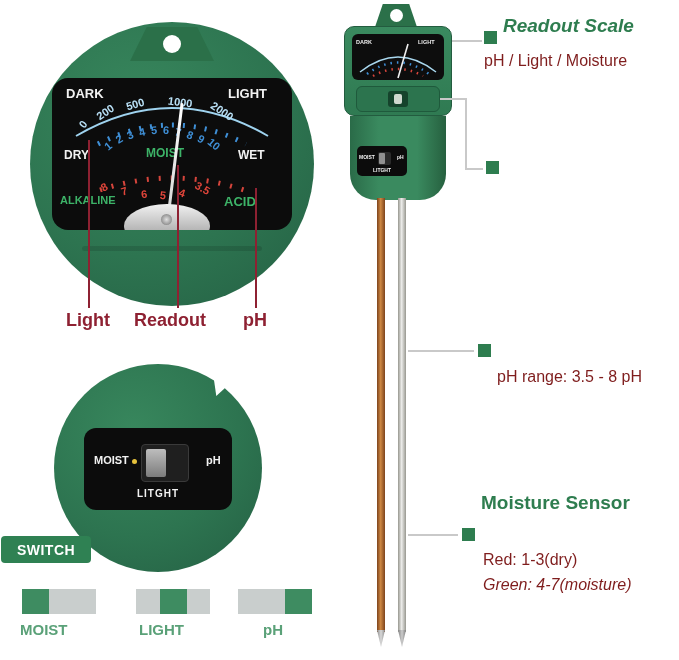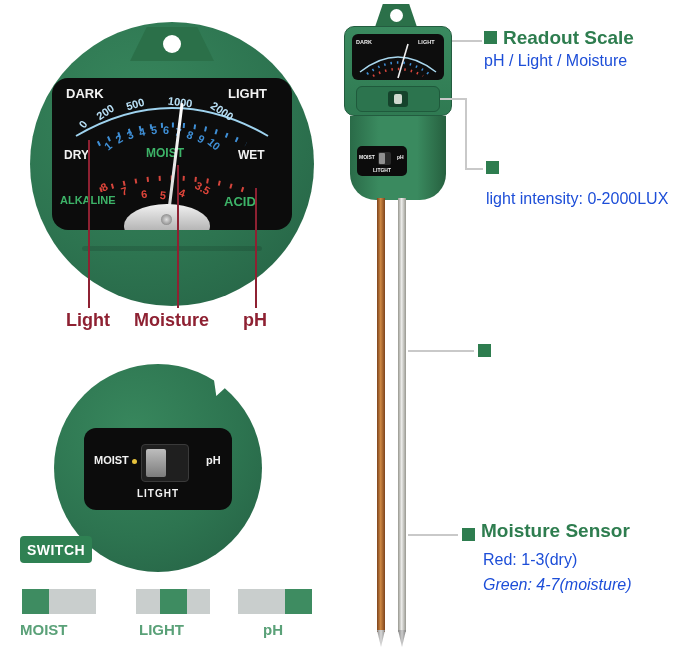--- a/index.html
+++ b/index.html
@@ -22,21 +22,21 @@
                  background:linear-gradient(180deg,#f1f1f1,#8d8d8d); }
   .ptr-line { position:absolute; width:2px; background:#8e2132; }
   .ptr-label { position:absolute; color:#8e2132; font-weight:bold; font-size:18px; white-space:nowrap; }
   .panel-black { position:absolute; background:#0c0c0c; border-radius:12px; }
   .badge { position:absolute; background:#2f8153; color:#fff; font-weight:bold; font-size:14px;
            display:flex; align-items:center; justify-content:center; border-radius:4px; letter-spacing:.5px; }
   .bar { position:absolute; background:#c9cecd; }
   .bar-block { position:absolute; background:#3e8c61; }
   .bar-label { position:absolute; color:#5aa178; font-weight:bold; font-size:15px; white-space:nowrap; }
   .ann-title { position:absolute; color:#2e7d4f; font-weight:bold; font-size:19px; white-space:nowrap; }
-  .ann-sub { position:absolute; color:#1d4ed8; font-size:16px; white-space:nowrap; }
+  .ann-sub { position:absolute; color:#7f1d1d; font-size:16px; white-space:nowrap; }
   .bullet { position:absolute; width:13px; height:13px; background:#2e7d4f; }
   .conn { position:absolute; background:#c9c9c9; }
   .probe-tip { position:absolute; clip-path:polygon(0 0,100% 0,50% 100%); }
 </style>
 </head>
 <body>
 
 <div class="stage">
 
   <div class="circle" style="left:30px;top:22px;width:284px;height:284px;">
@@ -90,37 +90,37 @@
       <div class="abs" style="left:109px;top:136px;width:11px;height:11px;border-radius:50%;background:radial-gradient(circle,#e0e0e0,#6f6f6f);"></div>
     </div>
 
     <div class="abs" style="left:52px;top:224px;width:180px;height:5px;background:rgba(0,0,0,0.12);border-radius:3px;"></div>
   </div>
 
   <div class="ptr-line" style="left:88px;top:140px;height:168px;"></div>
   <div class="ptr-line" style="left:177px;top:165px;height:143px;"></div>
   <div class="ptr-line" style="left:255px;top:188px;height:120px;"></div>
   <span class="ptr-label" style="left:66px;top:310px;">Light</span>
-  <span class="ptr-label" style="left:134px;top:310px;">Moisture</span>
+  <span class="ptr-label" style="left:134px;top:310px;">Readout</span>
   <span class="ptr-label" style="left:243px;top:310px;">pH</span>
 
   <div class="circle" style="left:54px;top:364px;width:208px;height:208px;"></div>
   <div class="abs" style="left:206px;top:356px;width:46px;height:42px;background:#ffffff;clip-path:polygon(0 0,100% 0,30% 100%);transform:rotate(10deg);"></div>
 
   <div class="panel-black" style="left:84px;top:428px;width:148px;height:82px;">
     <span class="g-white" style="left:10px;top:26px;font-size:11px;">MOIST</span>
     <div class="abs" style="left:48px;top:31px;width:5px;height:5px;border-radius:50%;background:#e6c23c;"></div>
     <div class="abs" style="left:57px;top:16px;width:48px;height:38px;background:#1f1f1f;border:1px solid #3a3a3a;border-radius:4px;">
       <div class="abs" style="left:4px;top:4px;width:20px;height:28px;border-radius:2px;background:linear-gradient(180deg,#bdbdbd,#7c7c7c);"></div>
     </div>
     <span class="g-white" style="left:122px;top:26px;font-size:11px;">pH</span>
     <span class="g-white" style="left:0;right:0;top:60px;font-size:10px;letter-spacing:1px;text-align:center;">LITGHT</span>
   </div>
 
-  <div class="badge" style="left:20px;top:536px;width:72px;height:27px;">SWITCH</div>
+  <div class="badge" style="left:1px;top:536px;width:90px;height:27px;">SWITCH</div>
 
   <div class="bar" style="left:22px;top:589px;width:74px;height:25px;">
     <div class="bar-block" style="left:0;top:0;width:27px;height:25px;"></div>
   </div>
   <span class="bar-label" style="left:20px;top:621px;">MOIST</span>
 
   <div class="bar" style="left:136px;top:589px;width:74px;height:25px;">
     <div class="bar-block" style="left:24px;top:0;width:27px;height:25px;"></div>
   </div>
   <span class="bar-label" style="left:139px;top:621px;">LIGHT</span>
@@ -163,31 +163,31 @@
     <span class="g-white" style="left:0;right:0;top:21px;font-size:5px;text-align:center;">LITGHT</span>
   </div>
 
   <div class="abs" style="left:377px;top:198px;width:8px;height:434px;background:linear-gradient(90deg,#7d431c,#cd8742 45%,#7d431c);"></div>
   <div class="probe-tip" style="left:377px;top:630px;width:8px;height:17px;background:linear-gradient(90deg,#8c8c8c,#d9d9d9,#8c8c8c);"></div>
   <div class="abs" style="left:398px;top:198px;width:8px;height:434px;background:linear-gradient(90deg,#97978f,#ececea 45%,#97978f);"></div>
   <div class="probe-tip" style="left:398px;top:630px;width:8px;height:17px;background:linear-gradient(90deg,#7f7f7f,#cccccc,#7f7f7f);"></div>
 
   <div class="conn" style="left:452px;top:40px;width:30px;height:2px;"></div>
   <div class="bullet" style="left:484px;top:31px;"></div>
-  <span class="ann-title" style="left:503px;top:27px;">Readout Scale</span>
+  <span class="ann-title" style="left:503px;top:15px;font-style:italic;">Readout Scale</span>
   <span class="ann-sub" style="left:484px;top:52px;">pH / Light / Moisture</span>
 
   <div class="conn" style="left:440px;top:98px;width:27px;height:2px;"></div>
   <div class="conn" style="left:465px;top:98px;width:2px;height:72px;"></div>
   <div class="conn" style="left:465px;top:168px;width:18px;height:2px;"></div>
   <div class="bullet" style="left:486px;top:161px;"></div>
-  <span class="ann-sub" style="left:486px;top:190px;">light intensity: 0-2000LUX</span>
 
   <div class="conn" style="left:408px;top:350px;width:66px;height:2px;"></div>
   <div class="bullet" style="left:478px;top:344px;"></div>
+  <span class="ann-sub" style="left:497px;top:368px;">pH range: 3.5 - 8 pH</span>
 
   <div class="conn" style="left:408px;top:534px;width:50px;height:2px;"></div>
   <div class="bullet" style="left:462px;top:528px;"></div>
-  <span class="ann-title" style="left:481px;top:520px;">Moisture Sensor</span>
+  <span class="ann-title" style="left:481px;top:492px;">Moisture Sensor</span>
   <span class="ann-sub" style="left:483px;top:551px;">Red: 1-3(dry)</span>
   <span class="ann-sub" style="left:483px;top:576px;font-style:italic;">Green: 4-7(moisture)</span>
 
 </div>
 
 </body></html>

